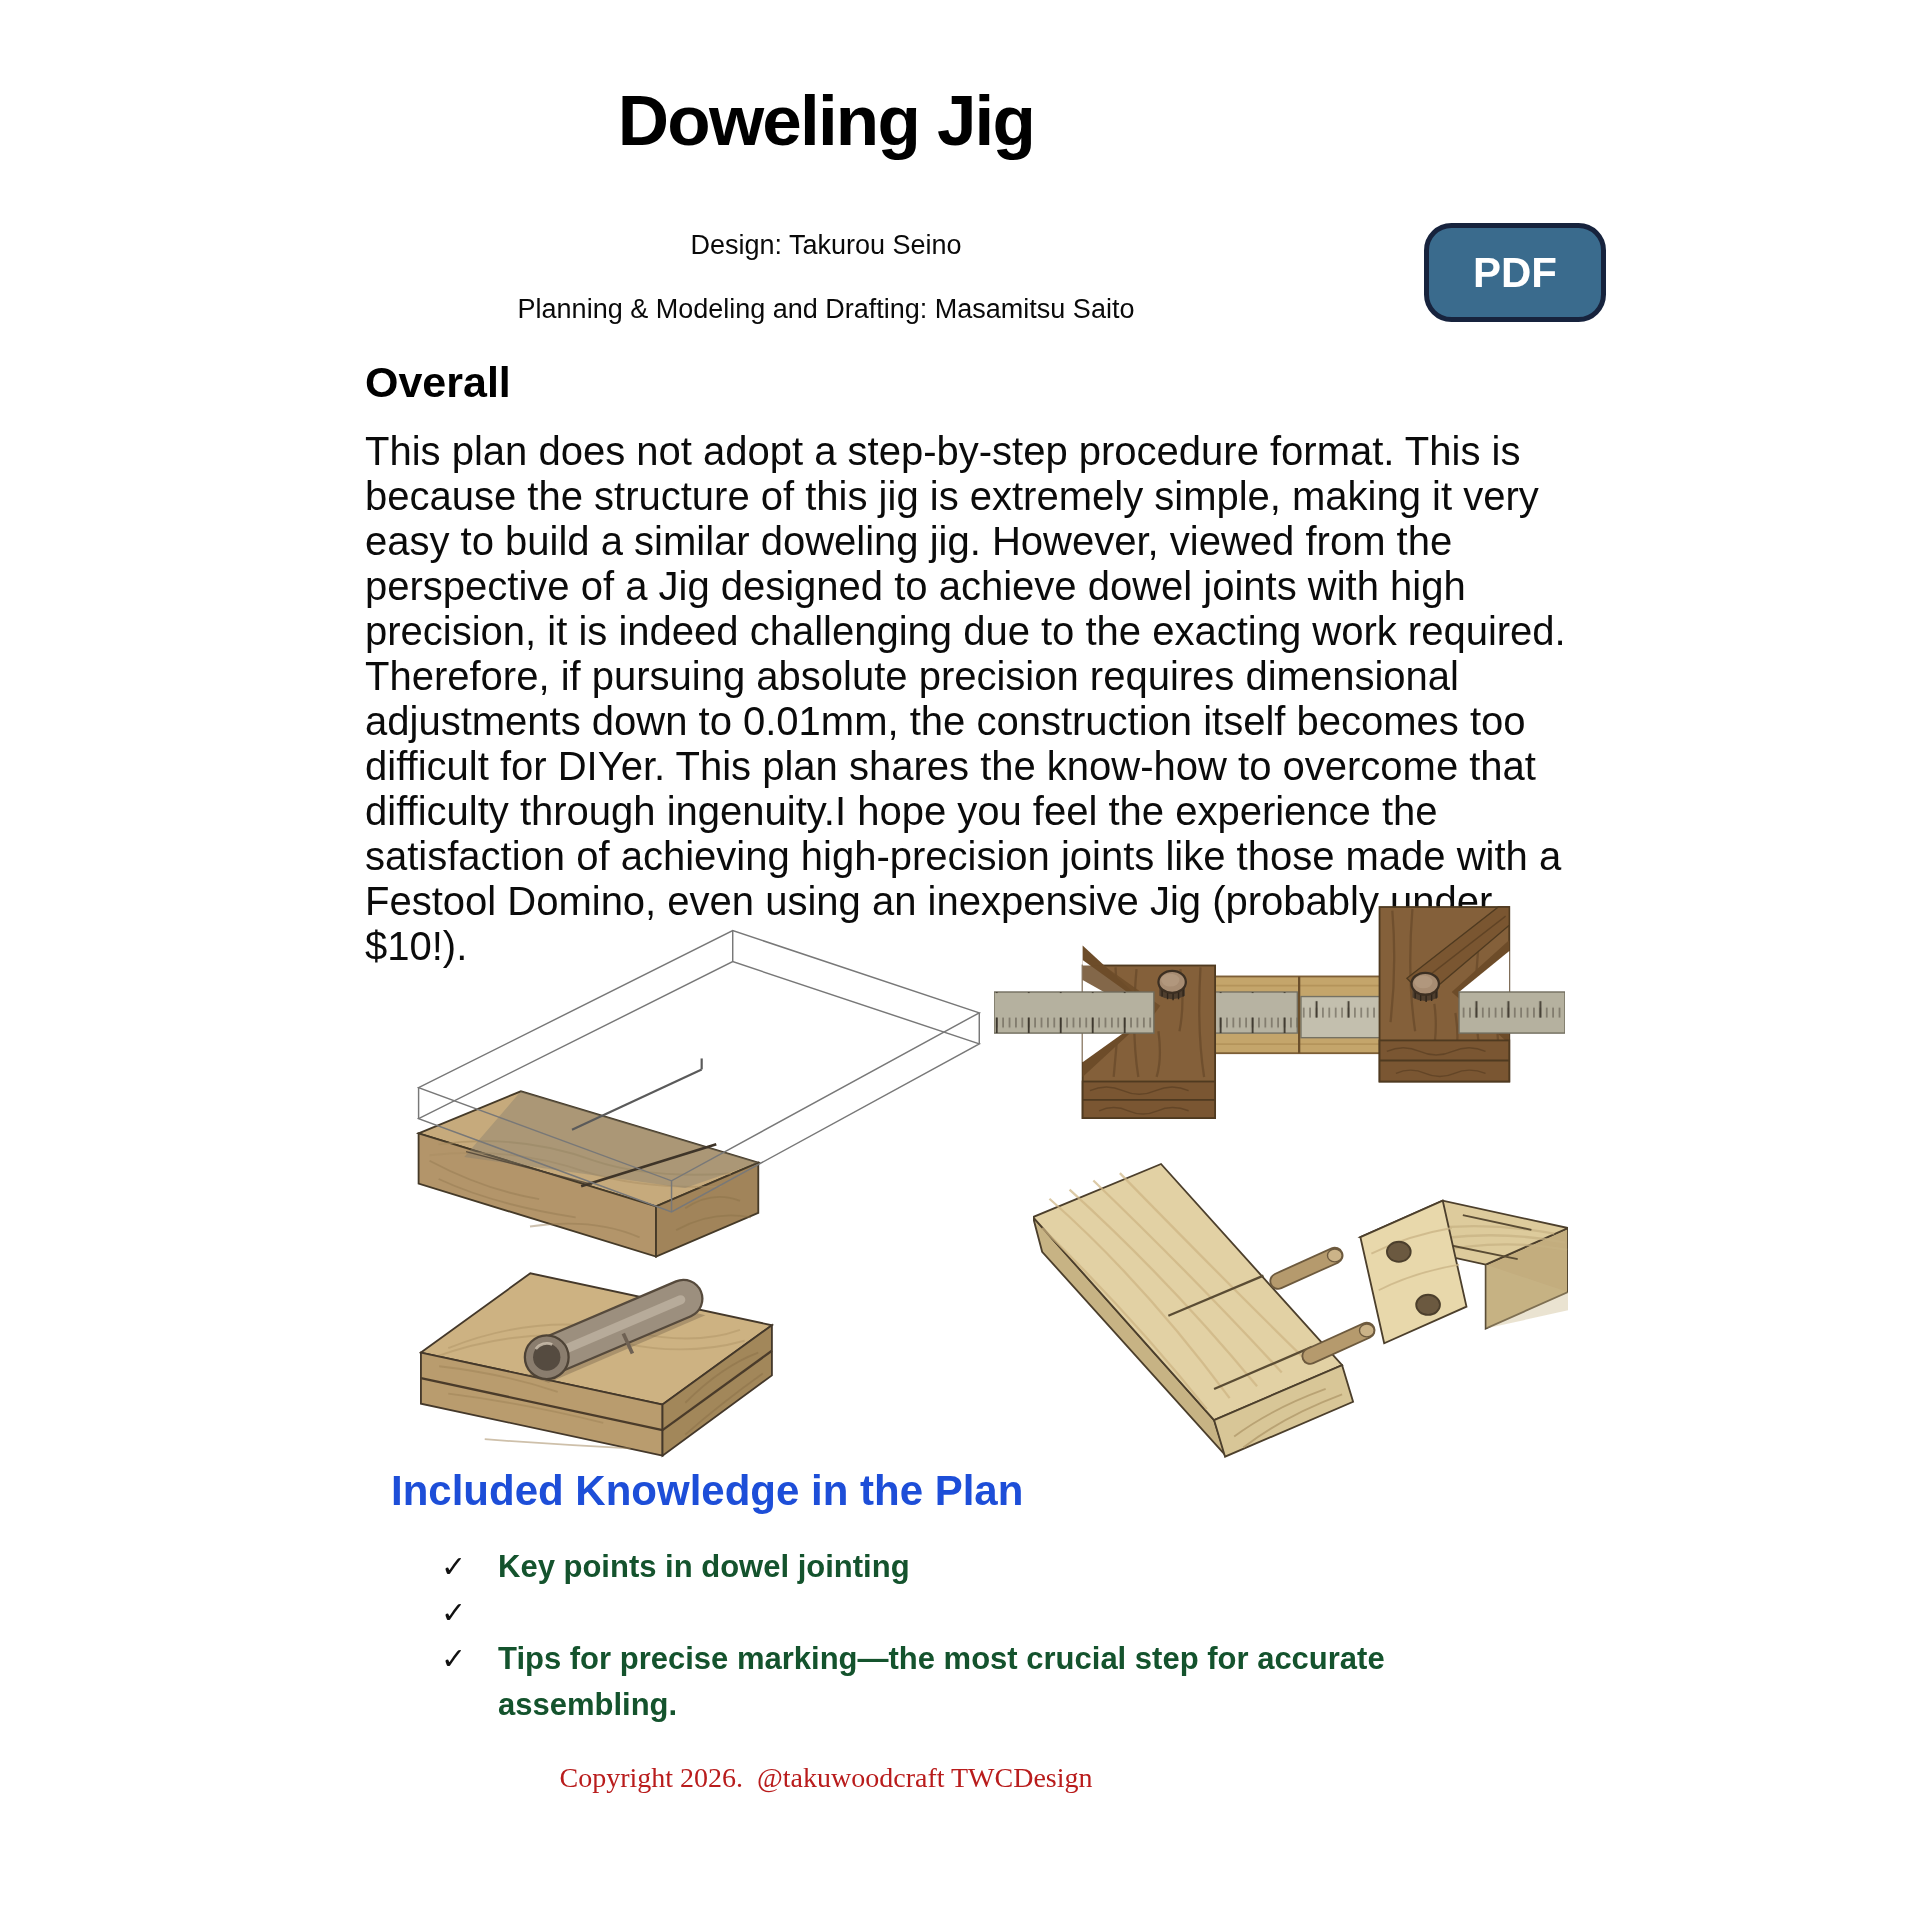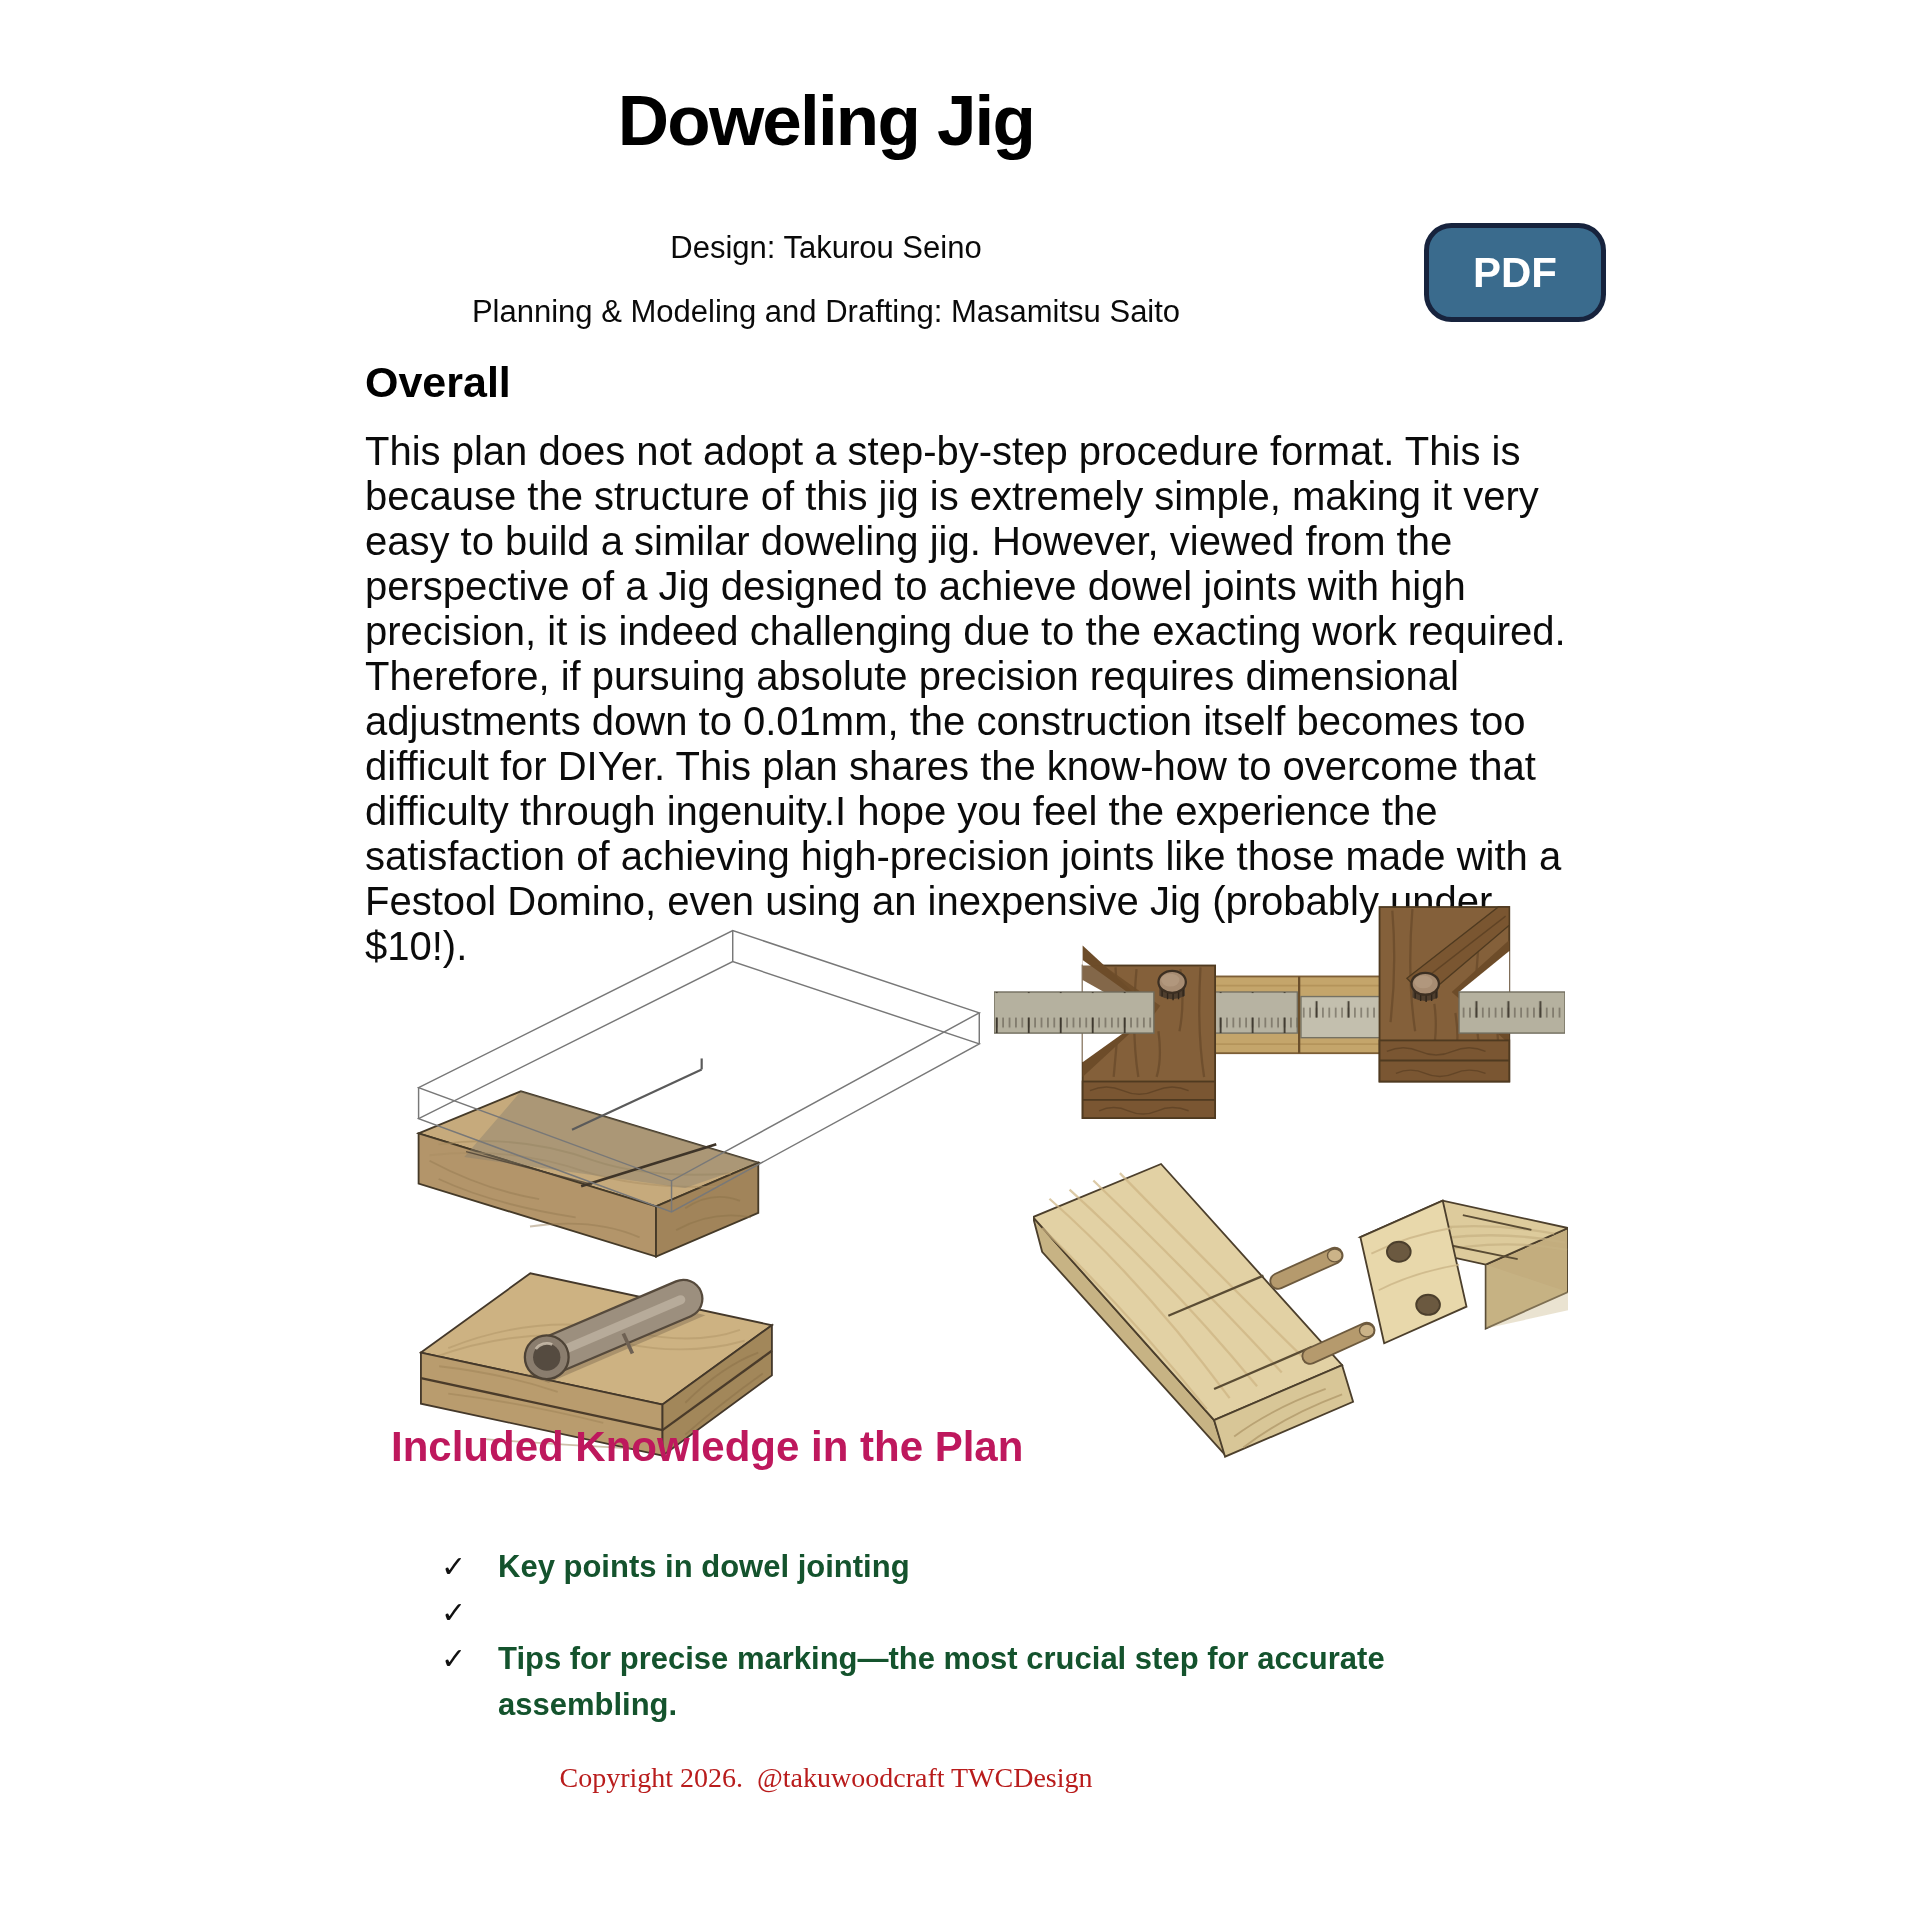--- a/index.html
+++ b/index.html
@@ -7,42 +7,42 @@
   .page {
     position:relative; width:1652px; height:1922px; background:#ffffff;
     font-family:"Liberation Sans", sans-serif; color:#111; overflow:hidden;
   }
   .title {
     position:absolute; top:80px; left:0; width:100%; text-align:center;
     font-size:71px; font-weight:700; letter-spacing:-1.8px; color:#000;
   }
   .credit1, .credit2 {
     position:absolute; left:0; width:100%; text-align:center;
-    font-size:31px; color:#0a0a0a;
+    font-size:27px; color:#0a0a0a;
   }
   .credit1 { top:230px; }
   .credit2 { top:294px; }
   .pdf-btn {
     position:absolute; left:1390px; top:223px; width:182px; height:99px;
     background:#3a6b8d; border:5.5px solid #17233d; border-radius:27.4px;
     color:#ffffff; font-size:42px; font-weight:700;
     font-family:"Liberation Sans", sans-serif;
     display:flex; align-items:center; justify-content:center; cursor:pointer;margin-left:34px;
   }
   .h-overall {
     position:absolute; left:365px; top:358px;
     font-size:43px; font-weight:700; color:#000;
   }
   .body-text {
     position:absolute; left:365px; top:429px; width:1215px;
     font-size:40px; line-height:45px; color:#0b0b0b;
   }
   .h-knowledge {
-    position:absolute; left:391px; top:1423px;
-    font-size:42px; font-weight:700; color:#be185d;
+    position:absolute; left:391px; top:1467px;
+    font-size:42px; font-weight:700; color:#1d4ed8;
   }
   .checklist {
     position:absolute; left:441px; top:1544px; width:1078px;
     font-size:31px; line-height:46px;
   }
   .check-item { display:flex; margin-bottom:0px; }
   .check-mark { width:57px; flex:0 0 57px; font-weight:400; font-size:30px; color:#111; }
   .check-label { font-weight:700; color:#14532d; }
   .footer {
     position:absolute; left:0; top:1762px; width:100%; text-align:center;

